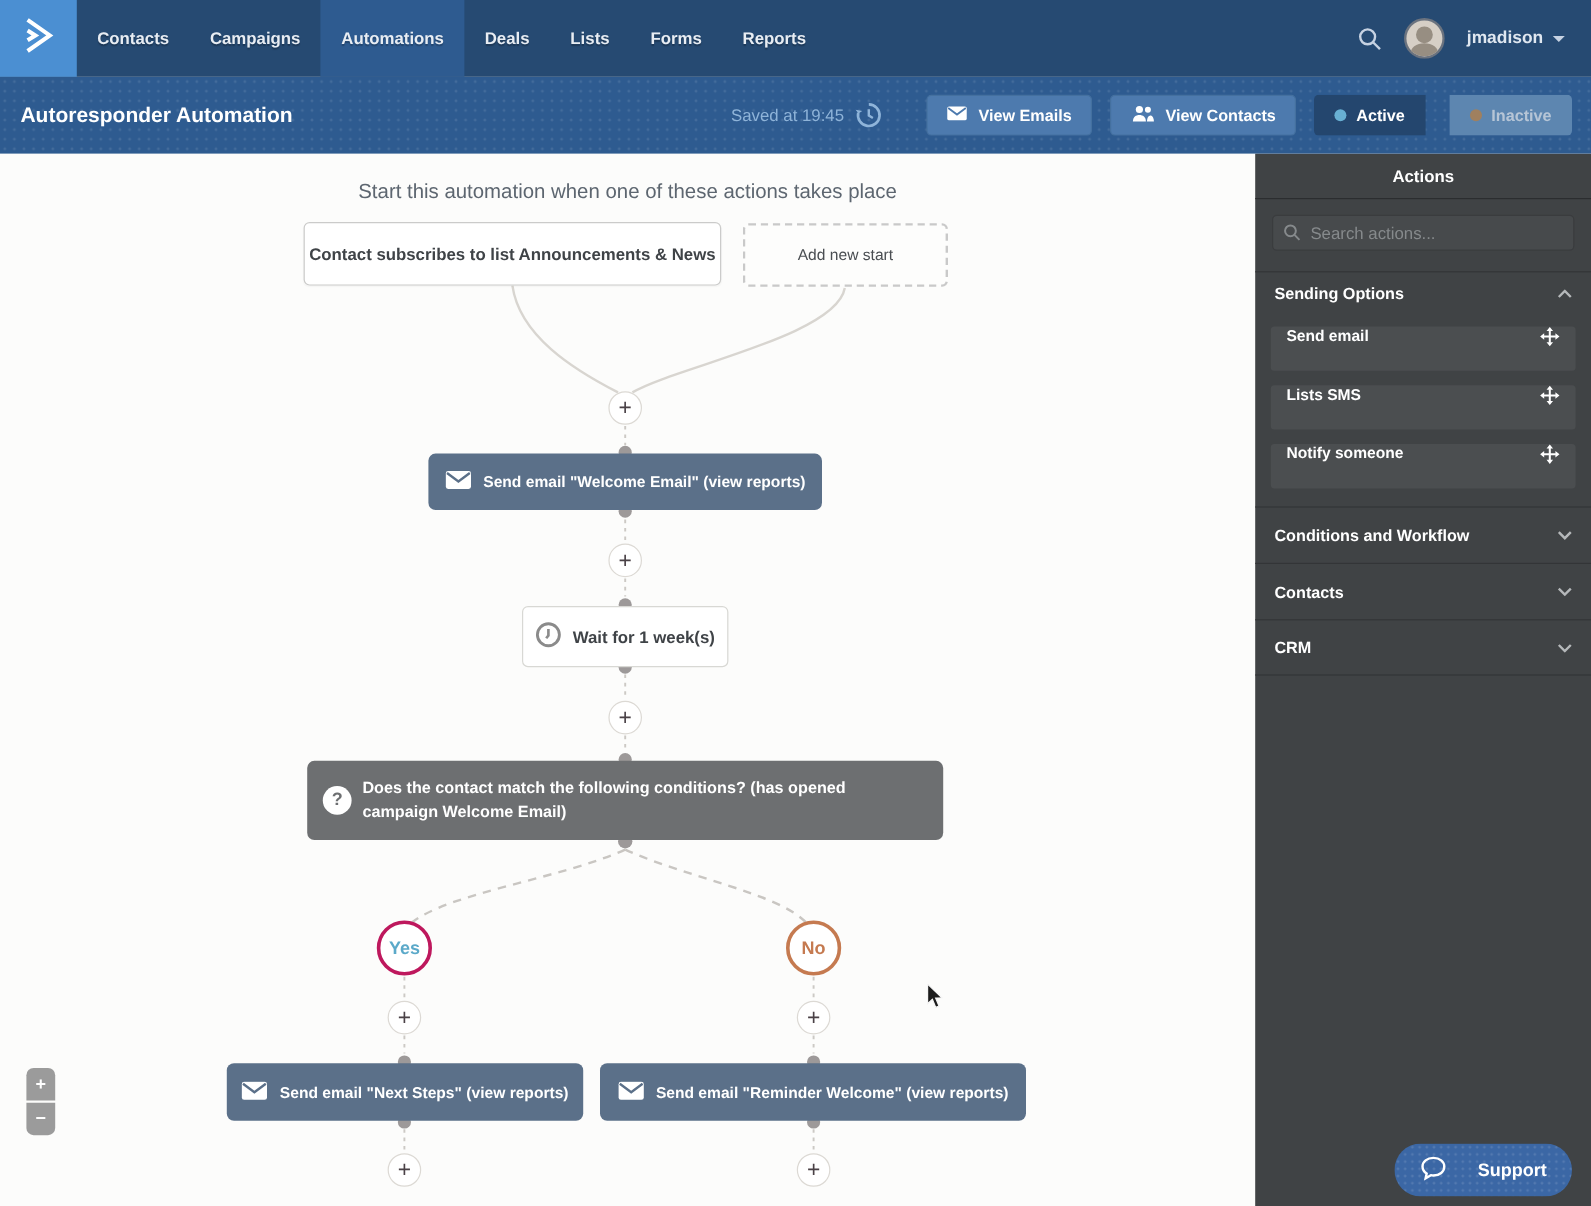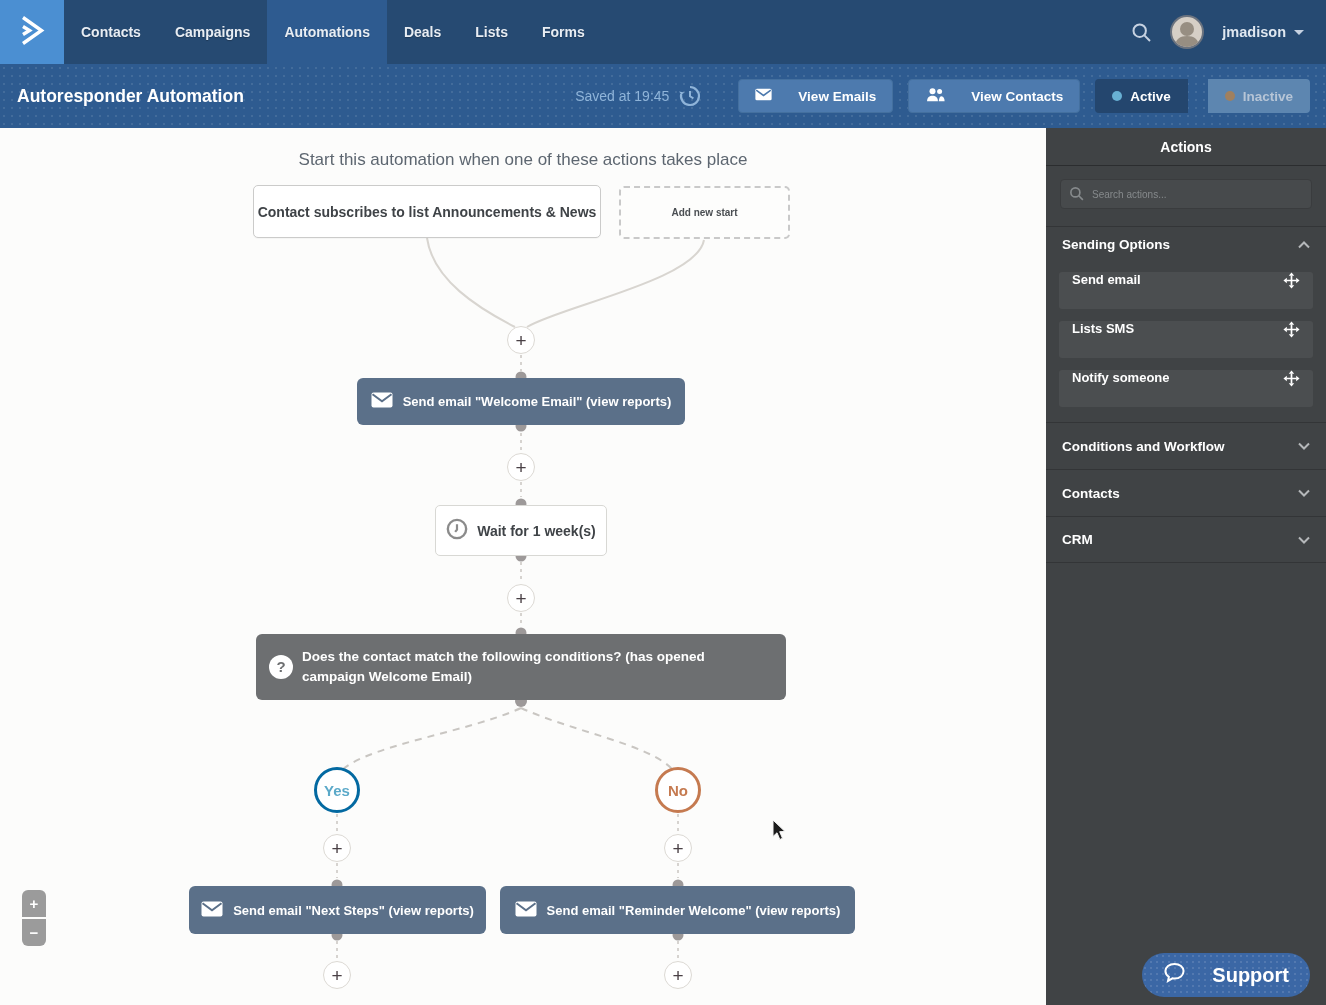--- a/index.html
+++ b/index.html
@@ -30,39 +30,39 @@
   .pageheader { position:absolute; left:0; top:64px; width:1326px; height:64px;
     background:#2e5b90; z-index:25; display:flex; align-items:center;
     background-image:radial-gradient(rgba(255,255,255,.10) 1px, transparent 1.4px);
     background-size:8px 8px; }
   .page-title { color:#fff; font-size:17.5px; font-weight:bold; padding-left:17px; }
   .header-right { margin-left:auto; display:flex; align-items:center; padding-right:16px; }
   .saved { color:#8fb4d9; font-size:14px; display:flex; align-items:center; gap:9px; margin-right:36px; }
   .saved .hist { cursor:pointer; display:flex; }
   .hbtn { height:34px; background:#4d7aae; border:1px solid #44709f; border-radius:4px;
     color:#fff; font-size:13.5px; font-weight:bold; display:inline-flex; align-items:center;
-    gap:26px; padding:0 16px; cursor:pointer; margin-right:15px; }
+    gap:9px; padding:0 16px; cursor:pointer; margin-right:15px; }
   .toggle { display:flex; height:34px; border-radius:4px; overflow:hidden; margin-left:0;gap:20px; }
   .tg { display:flex; align-items:center; gap:8px; padding:0 17px; font-size:13.5px;
     font-weight:bold; cursor:pointer; }
   .tg .dot { width:10px; height:10px; border-radius:50%; }
   .tg-active { background:#24466e; color:#fff; }
   .tg-active .dot { background:#68b0d3; }
   .tg-inactive { background:#5d86b0; color:#b6c5d6; }
   .tg-inactive .dot { background:#a0805f; }
 
   
   .sidebar { position:absolute; right:0; top:128px; width:280px; height:877px;
     background:#404345; z-index:20; }
   .sb-title { height:38px; line-height:38px; text-align:center; color:#fff;
     font-size:14px; font-weight:bold; border-bottom:1px solid #2b2d2f; }
   .sb-search { padding:13px 14px 17px; }
   .sb-search-box { position:relative; }
   .sb-search-box input { width:100%; height:30px; background:#474a4c; border:1px solid #3a3c3e;
-    border-radius:4px; color:#c8cacc; font-size:10px; padding:0 8px 0 31px;
+    border-radius:4px; color:#c8cacc; font-size:14px; padding:0 8px 0 31px;
     font-family:"Liberation Sans", sans-serif; outline:none; }
   .sb-search-box input::placeholder { color:#868a8c; }
   .sb-search-icon { position:absolute; left:9px; top:7px; }
   .sb-sec-head { height:36px; display:flex; align-items:center; padding:0 16px;
     color:#fff; font-size:13.5px; font-weight:bold; border-top:1px solid #333537; cursor:pointer; }
   .sb-sec-head .chev { margin-left:auto; display:flex; }
   .sb-sec-head.tall { height:47px; }
   .sb-items { padding:10px 13px 3px; }
   .sb-item { height:37px; background:#4b4e50; border-radius:3px; margin-bottom:12px;
     display:flex; justify-content:space-between; padding:0 13px;
@@ -73,53 +73,53 @@
   .canvas { position:absolute; left:0; top:128px; width:1046px; height:877px; background:#fcfcfb; }
   .flow-svg { position:absolute; left:0; top:0; }
   .start-heading { position:absolute; left:0; top:22px; width:1046px; text-align:center;
     color:#5d6670; font-size:17px; }
   .start-box { position:absolute; left:253px; top:57px; width:348px; height:53px;
     background:#fff; border:1px solid #cbcbca; border-radius:5px; display:flex;
     align-items:center; justify-content:center; color:#3f4347; font-size:14px;
     font-weight:bold; cursor:pointer; box-shadow:0 1px 1px rgba(0,0,0,.03); }
   .add-start { position:absolute; left:619px; top:58px; width:171px; height:53px;
     border:2px dashed #c9c9c9; border-radius:5px; background:#fdfdfc; display:flex;
-    align-items:center; justify-content:center; color:#4a4e52; font-size:10px;
-    font-weight:bold; cursor:pointer; }
+    align-items:center; justify-content:center; color:#4a4e52; font-size:13px;
+    font-weight:normal; cursor:pointer; }
   .plus-node { position:absolute; width:28px; height:28px; border-radius:50%;
     background:#fff; border:1px solid #dcd9d4; display:flex; align-items:center;
     justify-content:center; color:#4a4146; font-size:19px; line-height:1; cursor:pointer; }
   .slate-node { position:absolute; background:#5b7089; border-radius:6px; color:#fff;
     font-size:13px; font-weight:bold; display:flex; align-items:center;
     justify-content:center; gap:10px; cursor:pointer; }
   .wait-node { position:absolute; left:435px; top:377px; width:172px; height:51px;
     background:#fff; border:1px solid #d8d8d4; border-radius:5px; display:flex;
     align-items:center; justify-content:center; gap:9px; color:#3f4347; font-size:14px;
     font-weight:bold; cursor:pointer; }
   .cond-node { position:absolute; left:256px; top:506px; width:530px; height:66px;
     background:#6d6f71; border-radius:6px; color:#fff; font-size:13.5px; font-weight:bold;
     line-height:1.45; padding:13px 28px 12px 46px; cursor:pointer; }
   .cond-q { position:absolute; left:13px; top:21px; width:24px; height:24px; border-radius:50%;
     background:#fff; color:#6d6f71; font-size:15px; font-weight:bold; display:flex;
     align-items:center; justify-content:center; }
   .branch-circle { position:absolute; width:46px; height:46px; border-radius:50%;
     background:#fff; display:flex; align-items:center; justify-content:center;
     font-size:15px; font-weight:bold; }
-  .yes { left:314px; top:639px; border:3px solid #0369a1; color:#5ba9c9; }
+  .yes { left:314px; top:639px; border:3px solid #be185d; color:#5ba9c9; }
   .no  { left:655px; top:639px; border:3px solid #c57a50; color:#c57a50; }
 
   .zoomctl { position:absolute; left:22px; top:762px; width:24px; }
   .zbtn { width:24px; height:27px; background:#9b9b9b; color:#fff; font-size:15px;
     font-weight:bold; display:flex; align-items:center; justify-content:center;
     cursor:pointer; }
   .zbtn.zin { border-radius:6px 6px 0 0; margin-bottom:2px; }
   .zbtn.zout { border-radius:0 0 6px 6px; }
 
   .support-btn { position:absolute; right:16px; bottom:8px; height:44px; border-radius:22px;
-    background:#3b67a5; color:#fff; font-size:20px; font-weight:bold; display:flex;
+    background:#3b67a5; color:#fff; font-size:15px; font-weight:bold; display:flex;
     align-items:center; gap:26px; padding:0 21px; cursor:pointer; z-index:40;
     background-image:radial-gradient(rgba(255,255,255,.12) 1px, transparent 1.3px);
     background-size:6px 6px;text-align:center; }
 
   .cursor { position:absolute; left:772px; top:820px; z-index:60; pointer-events:none; }
 </style>
 </head>
 <body>
 
 <div class="topnav">
@@ -131,20 +131,21 @@
         </svg>
     </span>
   </div>
   <div class="tabs">
     <div class="tab">Contacts</div>
     <div class="tab">Campaigns</div>
     <div class="tab active">Automations</div>
     <div class="tab">Deals</div>
     <div class="tab">Lists</div>
     <div class="tab">Forms</div>
+    <div class="tab">Reports</div>
   </div>
   <div class="nav-right">
     <span class="nav-search">
       <svg width="21" height="21" viewBox="0 0 21 21">
           <circle cx="8.7" cy="8.7" r="6.2" stroke="#c6d2e2" stroke-width="2" fill="none"></circle>
           <path d="M13.4 13.4 L19 19" stroke="#c6d2e2" stroke-width="2"></path>
         </svg>
     </span>
     <div class="avatar">
       <svg width="30" height="28" viewBox="0 0 30 28">

